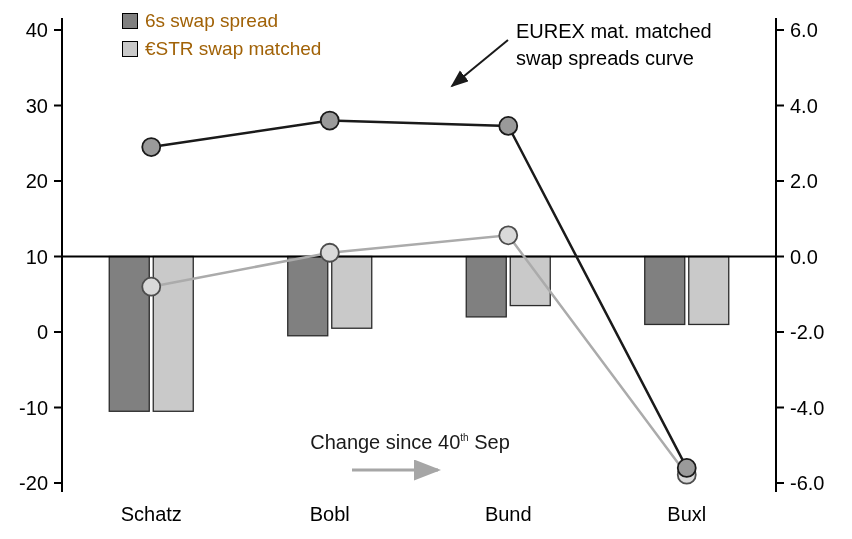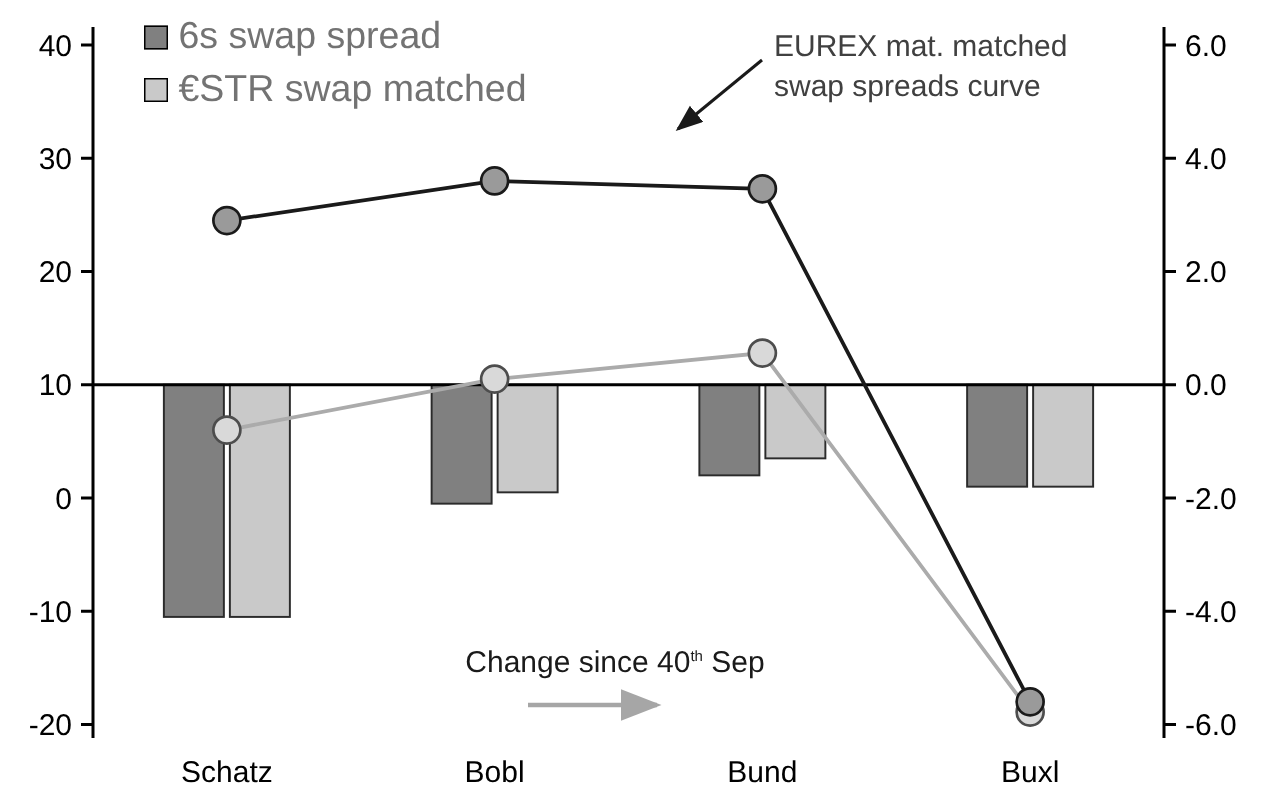--- a/index.html
+++ b/index.html
@@ -1,25 +1,25 @@
 <!DOCTYPE html>
 <html><head>
 <meta charset="utf-8">
 <style>
   html,body{margin:0;padding:0;background:#fff;}
   #stage{position:relative;width:839px;height:539px;background:#ffffff;
          font-family:"Liberation Sans",sans-serif;overflow:hidden;}
   #chart-svg{position:absolute;left:0;top:0;}
   #chart-svg text{font-family:"Liberation Sans",sans-serif;fill:#000;}
-  .legend{position:absolute;left:96px;top:10px;display:flex;flex-direction:column;
-          gap:6px;font-size:25px;color:#737373;}
+  .legend{position:absolute;left:122px;top:10px;display:flex;flex-direction:column;
+          gap:6px;font-size:19px;color:#a16207;}
   .legend-row{display:flex;align-items:center;gap:7px;}
   .swatch{width:14px;height:14px;border:1px solid #000;display:inline-block;flex:0 0 auto;}
   .curve-note{position:absolute;left:516px;top:18px;width:218px;font-size:20px;
-              line-height:1.35;color:#404040;}
+              line-height:1.35;color:#000000;}
   .change-note{position:absolute;left:268px;top:431px;width:284px;text-align:center;
                font-size:20px;color:#1a1a1a;}
   .change-note sup{font-size:10px;line-height:0;}
 </style>
 </head>
 <body>
 
 <div id="stage">
 
   <svg id="chart-svg" width="852" height="539" viewBox="0 0 852 539">

